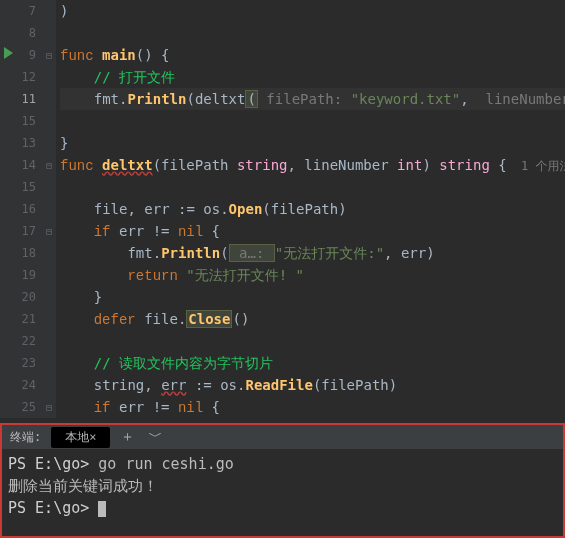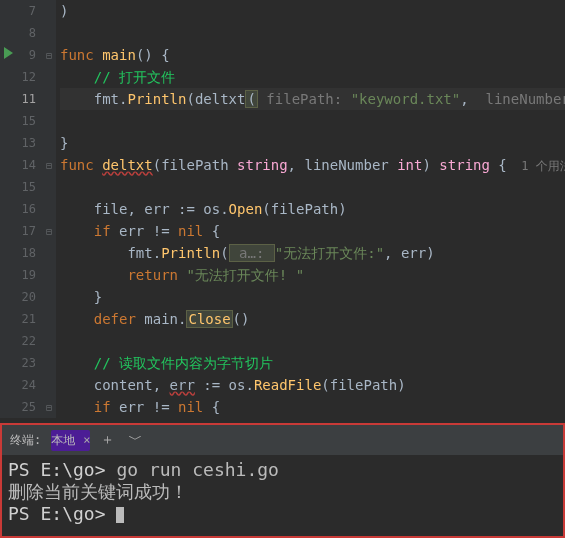--- a/index.html
+++ b/index.html
@@ -64,65 +64,65 @@
   }
   .code-line {
     height: 22px;
     line-height: 22px;
     white-space: pre;
     font-size: 14px;
   }
   .code-line.active {
     background: #323232;
   }
-  .kw { color: #cc7832; }
-  .fn { color: #ffc66d; }
+  .kw { color: #cc7832; font-family: Liberation Mono, monospace; }
+  .fn { color: #ffc66d; font-weight: bold; }
   .str { color: #6a8759; }
   .cm { color: #22c55e; }
   .typ { color: #f9a8d4; }
   .op { color: #a9b7c6; }
   .id { color: #a9b7c6; }
   .hint { color: #787878; font-style: normal; }
   .wavy { text-decoration: underline wavy #bc3f3c; }
   .hlbox { background:#40453b; border:1px solid #5c6146; padding:0 1px; }
   .usage { color:#787878; font-size:12px; }
 
   .terminal-wrap {
     position: absolute;
     left: 0;
     right: 0;
     bottom: 0;
     height: 115px;
     border: 2px solid #c93a37;
     background: #2b2b2b;
   }
   .term-tabs {
-    height: 30px;
+    height: 24px;
     background: #3c3f41;
     display: flex;
     align-items: center;
     padding-left: 4px;
     gap: 6px;
     font-size: 12px;
     color: #bbbbbb;
   }
   .term-title { color:#bbbbbb; padding:0 4px; }
   .term-tab {
     display:flex;
     align-items:center;
-    gap:8px;
-    background:#4c1d95;
-    padding:2px 0;
+    gap:0;
+    background:#000000;
+    padding:2px 14px;
     border-radius:2px;
   }
   .term-close-x { color:#aaa; font-size:12px; cursor:pointer; }
   .term-icon { color:#aaa; cursor:pointer; padding:0 4px; font-size:14px; }
   .term-body {
     padding: 4px 6px;
-    font-size: 18px;
+    font-size: 15px;
     color: #bbbbbb;
     line-height: 22px;
     white-space: pre;
   }
   .prompt { color:#d0d0d0; }
   .cursor {
     display:inline-block;
     width:8px;
     height:16px;
     background:#bbbbbb;
@@ -188,24 +188,24 @@
     <div class="code-line active">    <span class="id">fmt</span><span class="op">.</span><span class="fn">Println</span><span class="op">(</span><span class="id">deltxt</span><span class="op hlbox">(</span><span class="hint"> filePath: </span><span class="str">"keyword.txt"</span><span class="op">,</span><span class="hint">  lineNumber: </span></div>
     <div class="code-line"></div>
     <div class="code-line"><span class="op">}</span></div>
     <div class="code-line"><span class="kw">func</span> <span class="fn wavy">deltxt</span><span class="op">(filePath </span><span class="typ">string</span><span class="op">, lineNumber </span><span class="typ">int</span><span class="op">) </span><span class="typ">string</span><span class="op"> {</span><span class="usage">  1 个用法</span></div>
     <div class="code-line"></div>
     <div class="code-line">    <span class="id">file, err := </span><span class="id">os</span>.<span class="fn">Open</span><span class="op">(filePath)</span></div>
     <div class="code-line">    <span class="kw">if</span><span class="op"> err != </span><span class="kw">nil</span><span class="op"> {</span></div>
     <div class="code-line">        <span class="id">fmt</span>.<span class="fn">Println</span><span class="op">(</span><span class="hint hlbox"> a…: </span><span class="str">"无法打开文件:"</span><span class="op">, err)</span></div>
     <div class="code-line">        <span class="kw">return</span><span class="str"> "无法打开文件! "</span></div>
     <div class="code-line">    <span class="op">}</span></div>
-    <div class="code-line">    <span class="kw">defer</span><span class="id"> main.</span><span class="fn hlbox">Close</span><span class="op">()</span></div>
+    <div class="code-line">    <span class="kw">defer</span><span class="id"> file.</span><span class="fn hlbox">Close</span><span class="op">()</span></div>
     <div class="code-line"></div>
     <div class="code-line">    <span class="cm">// 读取文件内容为字节切片</span></div>
-    <div class="code-line">    <span class="id">content, </span><span class="id wavy">err</span><span class="id"> := </span><span class="id">os</span>.<span class="fn">ReadFile</span><span class="op">(filePath)</span></div>
+    <div class="code-line">    <span class="id">string, </span><span class="id wavy">err</span><span class="id"> := </span><span class="id">os</span>.<span class="fn">ReadFile</span><span class="op">(filePath)</span></div>
     <div class="code-line">    <span class="kw">if</span><span class="op"> err != </span><span class="kw">nil</span><span class="op"> {</span></div>
   </div>
 </div>
 
 <div class="terminal-wrap">
   <div class="term-tabs">
     <span class="term-title">终端:</span>
     <div class="term-tab">
       <span>本地</span>
       <span class="term-close-x">×</span>

